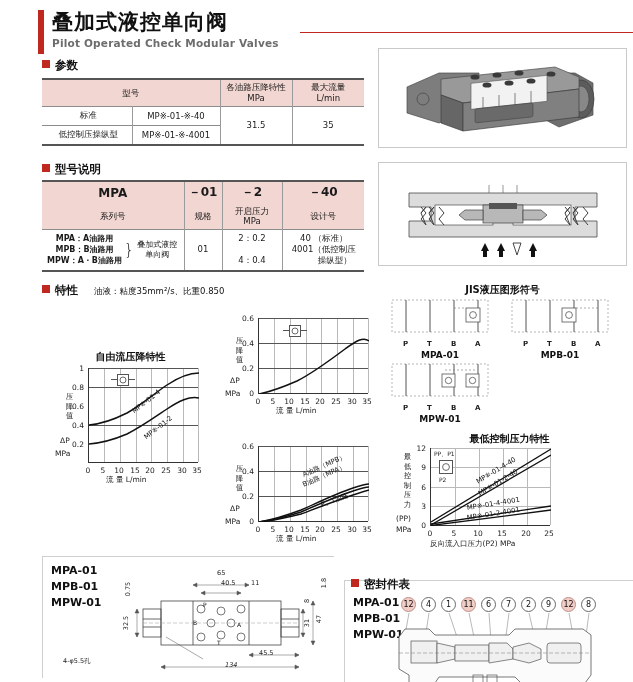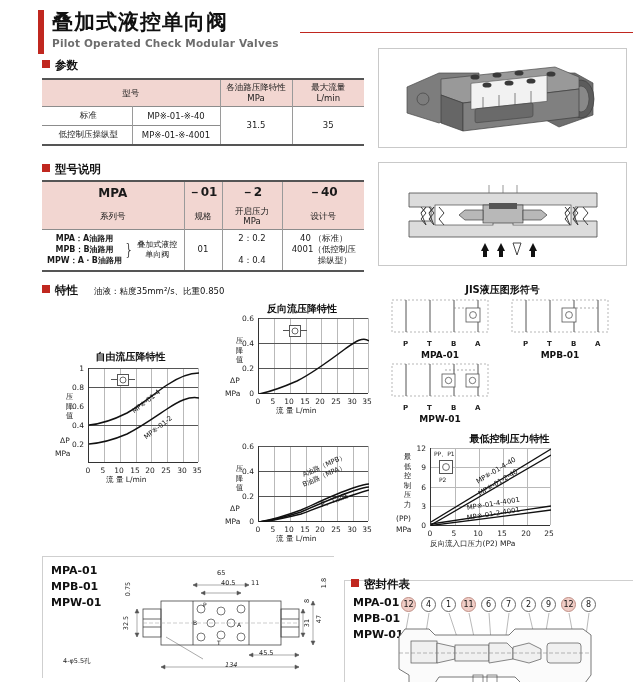--- a/index.html
+++ b/index.html
@@ -339,21 +339,20 @@
     <div class="xtick" style="left:61px; top:116px;">10</div>
     <div class="xtick" style="left:77px; top:116px;">15</div>
     <div class="xtick" style="left:92px; top:116px;">20</div>
     <div class="xtick" style="left:108px; top:116px;">25</div>
     <div class="xtick" style="left:124px; top:116px;">30</div>
     <div class="xtick" style="left:139px; top:116px;">35</div>
     <div class="axlabel" style="left:58px; top:125px;">流 量  L/min</div>
   </div>
 
   <div class="chart" style="left:222px; top:302px; width:160px; height:128px;">
-    <div class="ctitle">反向流压降特性</div>
     <div class="ylab-cn" style="left:12px; top:34px;">压<br>降<br>值</div>
     <div class="axlabel" style="left:8px; top:74px;">ΔP</div>
     <div class="axlabel" style="left:3px; top:87px;">MPa</div>
 
     <div class="plot" style="left:36px; top:16px; width:110px; height:76px;">
       <div class="gridv" style="left:15px;"></div>
         <div class="gridv" style="left:31px;"></div>
       <div class="gridv" style="left:47px;"></div>
         <div class="gridv" style="left:62px;"></div>
       <div class="gridv" style="left:78px;"></div>

